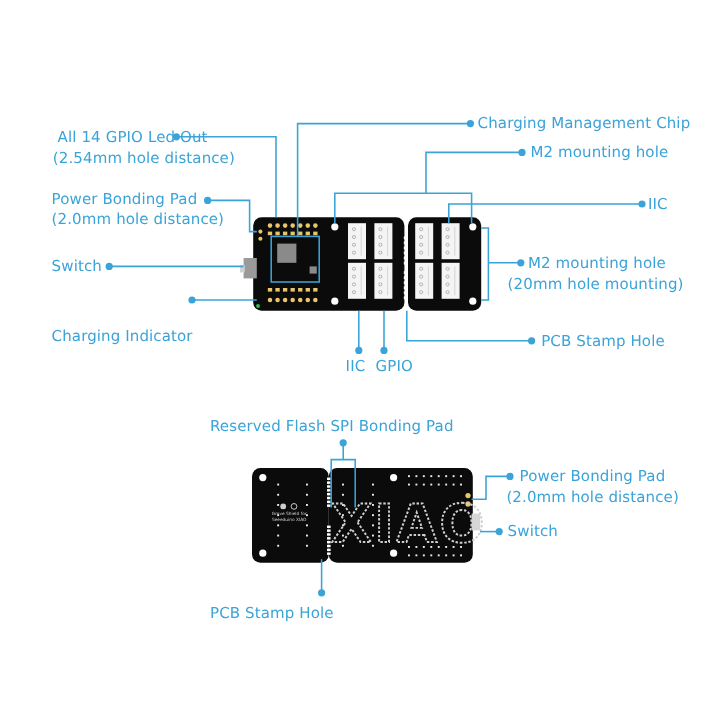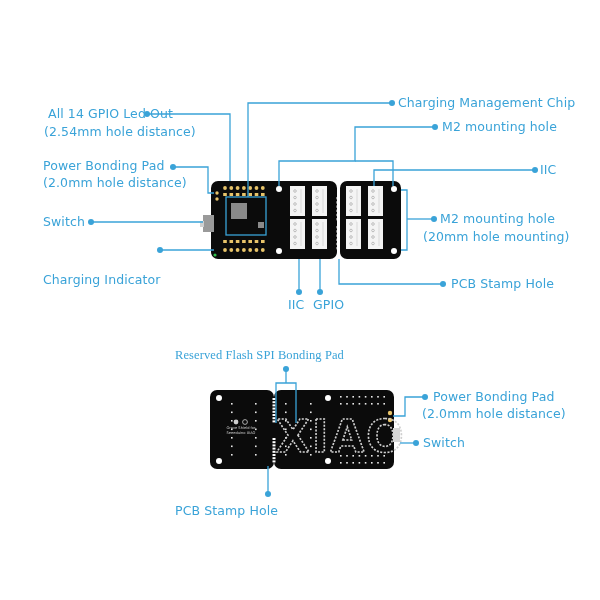--- a/index.html
+++ b/index.html
@@ -290,18 +290,18 @@
 <div class="lbl" style="left:398px;top:95px;">Charging Management Chip</div>
 <div class="lbl" style="left:442px;top:119px;">M2 mounting hole</div>
 <div class="lbl" style="left:540px;top:162px;">IIC</div>
 <div class="lbl" style="left:440px;top:211px;">M2 mounting hole</div>
 <div class="lbl" style="left:423px;top:229px;">(20mm hole mounting)</div>
 <div class="lbl" style="left:451px;top:276px;">PCB Stamp Hole</div>
 <div class="lbl" style="left:288px;top:297px;">IIC</div>
 <div class="lbl" style="left:313px;top:297px;">GPIO</div>
 
 
-<div class="lbl" style="left:175px;top:347px;font-family:Liberation Serif, serif;">Reserved Flash SPI Bonding Pad</div>
+<div class="lbl" style="left:175px;top:347px;">Reserved Flash SPI Bonding Pad</div>
 <div class="lbl" style="left:433px;top:389px;">Power Bonding Pad</div>
 <div class="lbl" style="left:422px;top:406px;">(2.0mm hole distance)</div>
 <div class="lbl" style="left:423px;top:435px;">Switch</div>
 <div class="lbl" style="left:175px;top:503px;">PCB Stamp Hole</div>
 </div>
 
 </body></html>

